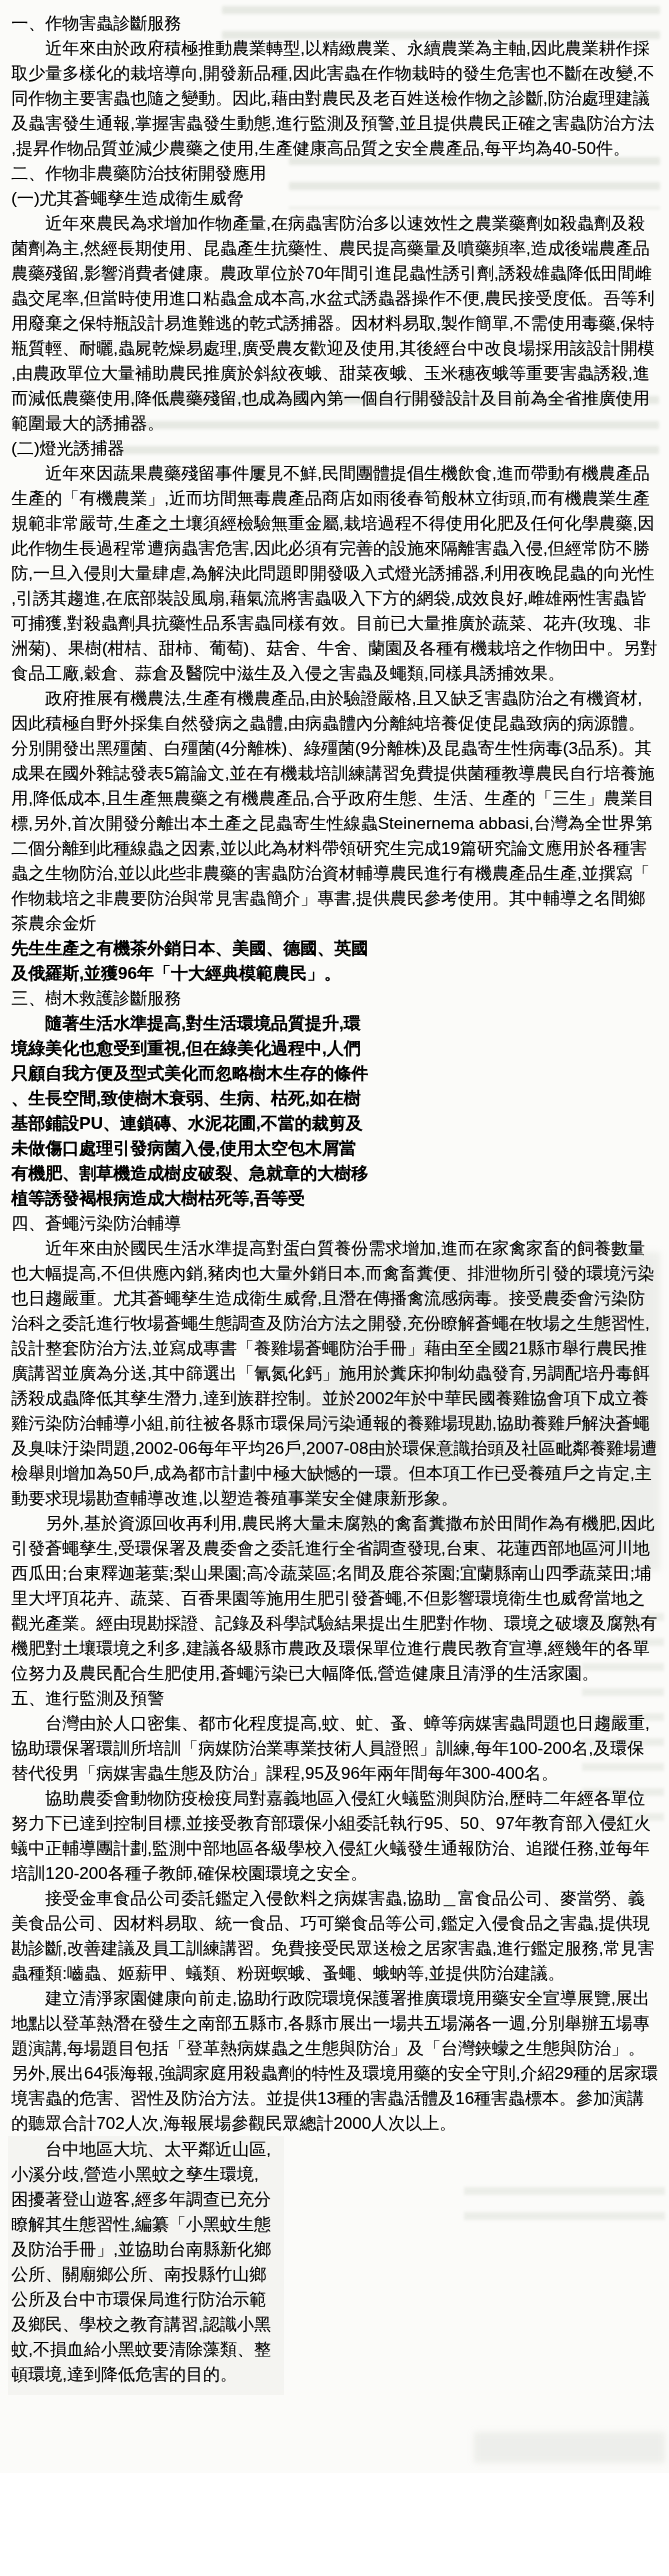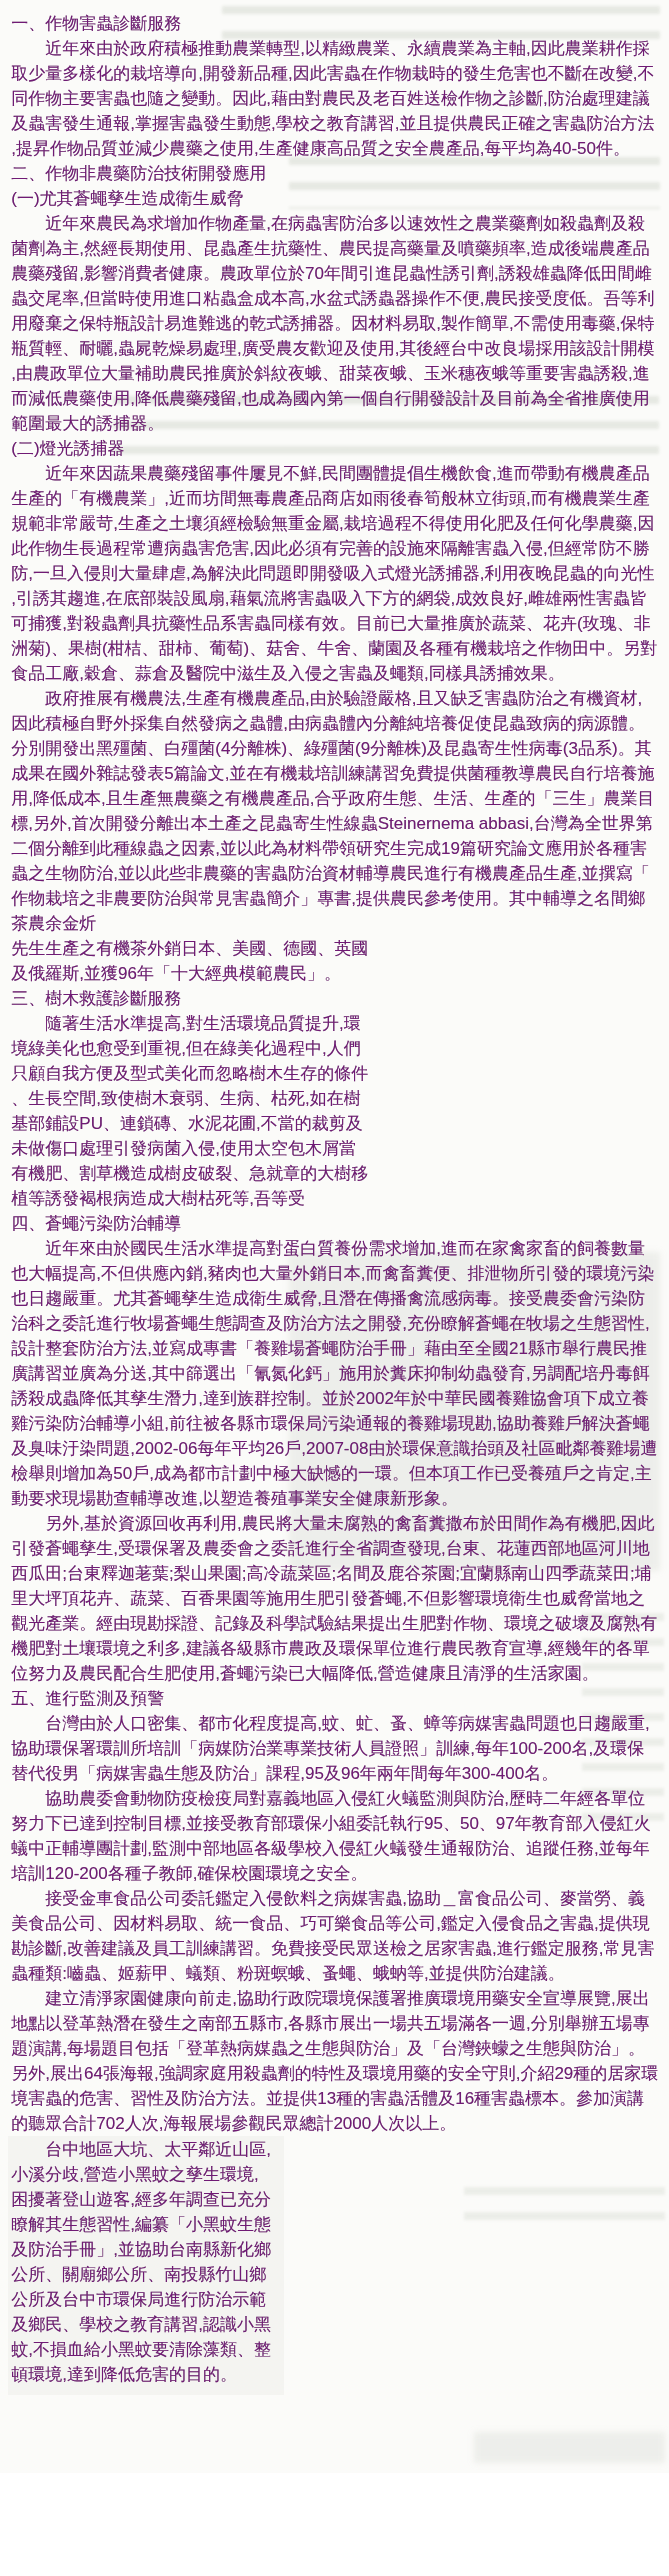--- a/index.html
+++ b/index.html
@@ -13,37 +13,37 @@
     position: relative;
     font-family: "Liberation Sans", sans-serif;
   }
   .scan-page {
     position: relative;
     width: 670px;
     height: 2473px;
     box-sizing: border-box;
     background: #fbfbf9;
     padding: 11.3px 11.3px 0 11.3px;
-    color: #701a75;
+    color: #000000;
     font-size: 17px;
     line-height: 25px;
     letter-spacing: 0;
     overflow: hidden;
   }
   .blk {
     position: relative;
     z-index: 2;
     line-break: anywhere;
     text-shadow: 0 0 0.5px rgba(60,60,60,0.45);
   }
   .h1 { width: 647px; }
   .h2 { width: 647px; }
   .p  { width: 647px; text-indent: 34px; }
   .p.cont { text-indent: 0; }
-  .narrow1 { width: 361px; }
+  .narrow1 { width: 361px; font-weight: bold; }
   .narrow2 { width: 260px; }
   .shadebox {
     position: relative;
     z-index: 2;
     width: 273px;
     margin-left: -3.1px;
     padding: 1px 0 8.2px 3.1px;
     background: #f4f4f1;
   }
   
@@ -70,21 +70,21 @@
 
   <div class="ghost" style="left:222px; top:6.2px; width:438px; height:49px;"></div>
   <div class="ghost" style="left:289px; top:157px; width:371px; height:52px;"></div>
   <div class="ghost" style="left:113px; top:396px; width:546px; height:62px;"></div>
   <div class="pale" style="left:289px; top:1252px; width:371px; height:319px;"></div>
   <div class="ghost" style="left:582px; top:1613px; width:82px; height:222px; opacity:0.3;"></div>
   <div class="ghost" style="left:464px; top:2187px; width:201px; height:33px; opacity:0.3;"></div>
   <div class="pale" style="left:474px; top:2432px; width:191px; height:31px;"></div>
 
   <div class="blk h1">一、作物害蟲診斷服務</div>
-  <div class="blk p">近年來由於政府積極推動農業轉型,以精緻農業、永續農業為主軸,因此農業耕作採取少量多樣化的栽培導向,開發新品種,因此害蟲在作物栽時的發生危害也不斷在改變,不同作物主要害蟲也隨之變動。因此,藉由對農民及老百姓送檢作物之診斷,防治處理建議及蟲害發生通報,掌握害蟲發生動態,學校之教育講習,並且提供農民正確之害蟲防治方法,提昇作物品質並減少農藥之使用,生產健康高品質之安全農產品,每平均為40-50件。</div>
+  <div class="blk p">近年來由於政府積極推動農業轉型,以精緻農業、永續農業為主軸,因此農業耕作採取少量多樣化的栽培導向,開發新品種,因此害蟲在作物栽時的發生危害也不斷在改變,不同作物主要害蟲也隨之變動。因此,藉由對農民及老百姓送檢作物之診斷,防治處理建議及蟲害發生通報,掌握害蟲發生動態,進行監測及預警,並且提供農民正確之害蟲防治方法,提昇作物品質並減少農藥之使用,生產健康高品質之安全農產品,每平均為40-50件。</div>
   <div class="blk h1">二、作物非農藥防治技術開發應用</div>
   <div class="blk h2">(一)尤其蒼蠅孳生造成衛生威脅</div>
   <div class="blk p">近年來農民為求增加作物產量,在病蟲害防治多以速效性之農業藥劑如殺蟲劑及殺菌劑為主,然經長期使用、昆蟲產生抗藥性、農民提高藥量及噴藥頻率,造成後端農產品農藥殘留,影響消費者健康。農政單位於70年間引進昆蟲性誘引劑,誘殺雄蟲降低田間雌蟲交尾率,但當時使用進口粘蟲盒成本高,水盆式誘蟲器操作不便,農民接受度低。吾等利用廢棄之保特瓶設計易進難逃的乾式誘捕器。因材料易取,製作簡單,不需使用毒藥,保特瓶質輕、耐曬,蟲屍乾燥易處理,廣受農友歡迎及使用,其後經台中改良場採用該設計開模,由農政單位大量補助農民推廣於斜紋夜蛾、甜菜夜蛾、玉米穗夜蛾等重要害蟲誘殺,進而減低農藥使用,降低農藥殘留,也成為國內第一個自行開發設計及目前為全省推廣使用範圍最大的誘捕器。</div>
   <div class="blk h2">(二)燈光誘捕器</div>
   <div class="blk p">近年來因蔬果農藥殘留事件屢見不鮮,民間團體提倡生機飲食,進而帶動有機農產品生產的「有機農業」,近而坊間無毒農產品商店如雨後春筍般林立街頭,而有機農業生產規範非常嚴苛,生產之土壤須經檢驗無重金屬,栽培過程不得使用化肥及任何化學農藥,因此作物生長過程常遭病蟲害危害,因此必須有完善的設施來隔離害蟲入侵,但經常防不勝防,一旦入侵則大量肆虐,為解決此問題即開發吸入式燈光誘捕器,利用夜晚昆蟲的向光性,引誘其趨進,在底部裝設風扇,藉氣流將害蟲吸入下方的網袋,成效良好,雌雄兩性害蟲皆可捕獲,對殺蟲劑具抗藥性品系害蟲同樣有效。目前已大量推廣於蔬菜、花卉(玫瑰、非洲菊)、果樹(柑桔、甜柿、葡萄)、菇舍、牛舍、蘭園及各種有機栽培之作物田中。另對食品工廠,穀倉、蒜倉及醫院中滋生及入侵之害蟲及蠅類,同樣具誘捕效果。</div>
   <div class="blk p">政府推展有機農法,生產有機農產品,由於驗證嚴格,且又缺乏害蟲防治之有機資材,因此積極自野外採集自然發病之蟲體,由病蟲體內分離純培養促使昆蟲致病的病源體。分別開發出黑殭菌、白殭菌(4分離株)、綠殭菌(9分離株)及昆蟲寄生性病毒(3品系)。其成果在國外雜誌發表5篇論文,並在有機栽培訓練講習免費提供菌種教導農民自行培養施用,降低成本,且生產無農藥之有機農產品,合乎政府生態、生活、生產的「三生」農業目標,另外,首次開發分離出本土產之昆蟲寄生性線蟲Steinernema abbasi,台灣為全世界第二個分離到此種線蟲之因素,並以此為材料帶領研究生完成19篇研究論文應用於各種害蟲之生物防治,並以此些非農藥的害蟲防治資材輔導農民進行有機農產品生產,並撰寫「作物栽培之非農要防治與常見害蟲簡介」專書,提供農民參考使用。其中輔導之名間鄉茶農余金炘</div>
   <div class="blk p cont narrow1">先生生產之有機茶外銷日本、美國、德國、英國及俄羅斯,並獲96年「十大經典模範農民」。</div>
   <div class="blk h1">三、樹木救護診斷服務</div>
   <div class="blk p narrow1">隨著生活水準提高,對生活環境品質提升,環境綠美化也愈受到重視,但在綠美化過程中,人們只顧自我方便及型式美化而忽略樹木生存的條件、生長空間,致使樹木衰弱、生病、枯死,如在樹基部鋪設PU、連鎖磚、水泥花圃,不當的裁剪及未做傷口處理引發病菌入侵,使用太空包木屑當有機肥、割草機造成樹皮破裂、急就章的大樹移植等誘發褐根病造成大樹枯死等,吾等受</div>
   <div class="blk h1">四、蒼蠅污染防治輔導</div>

